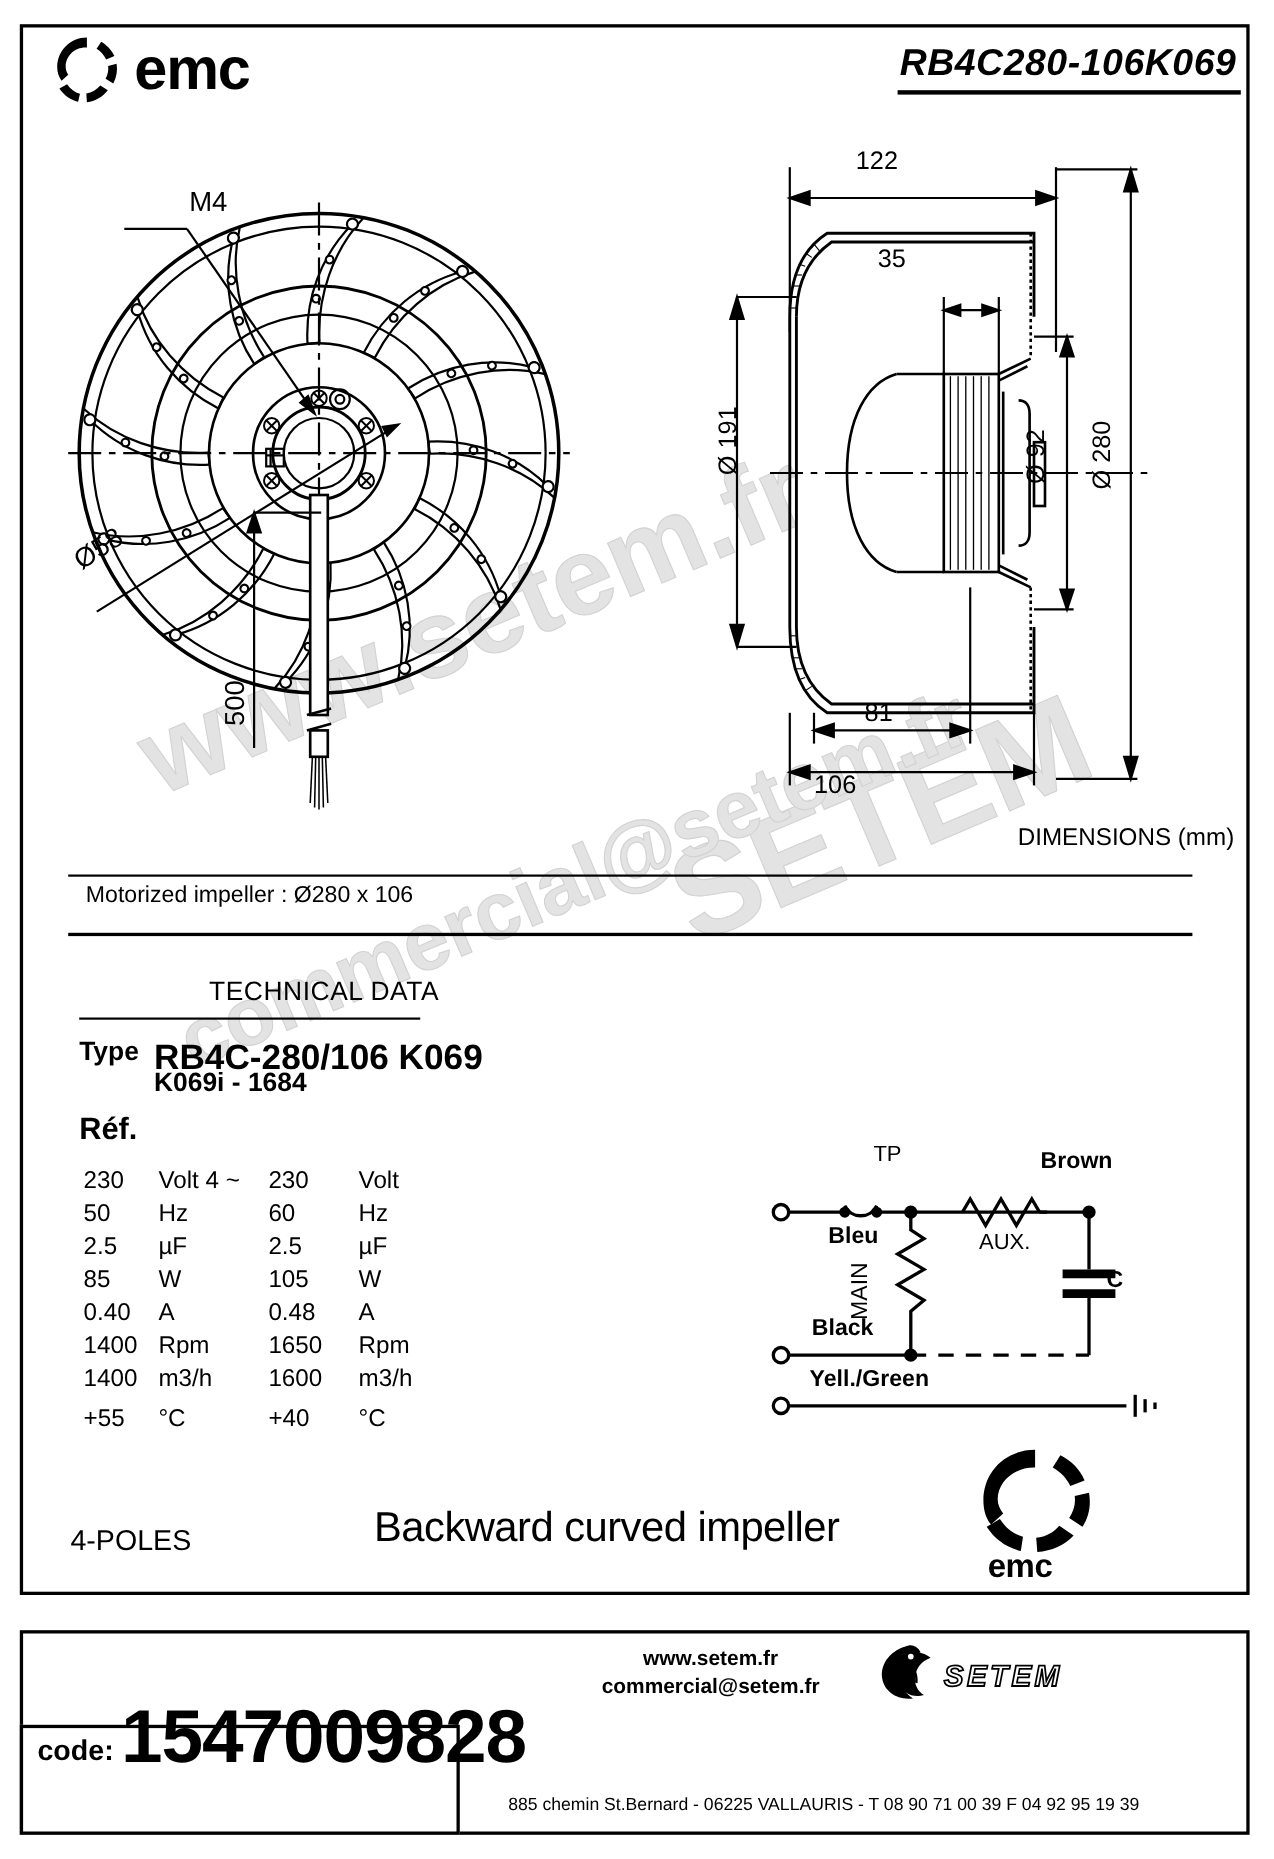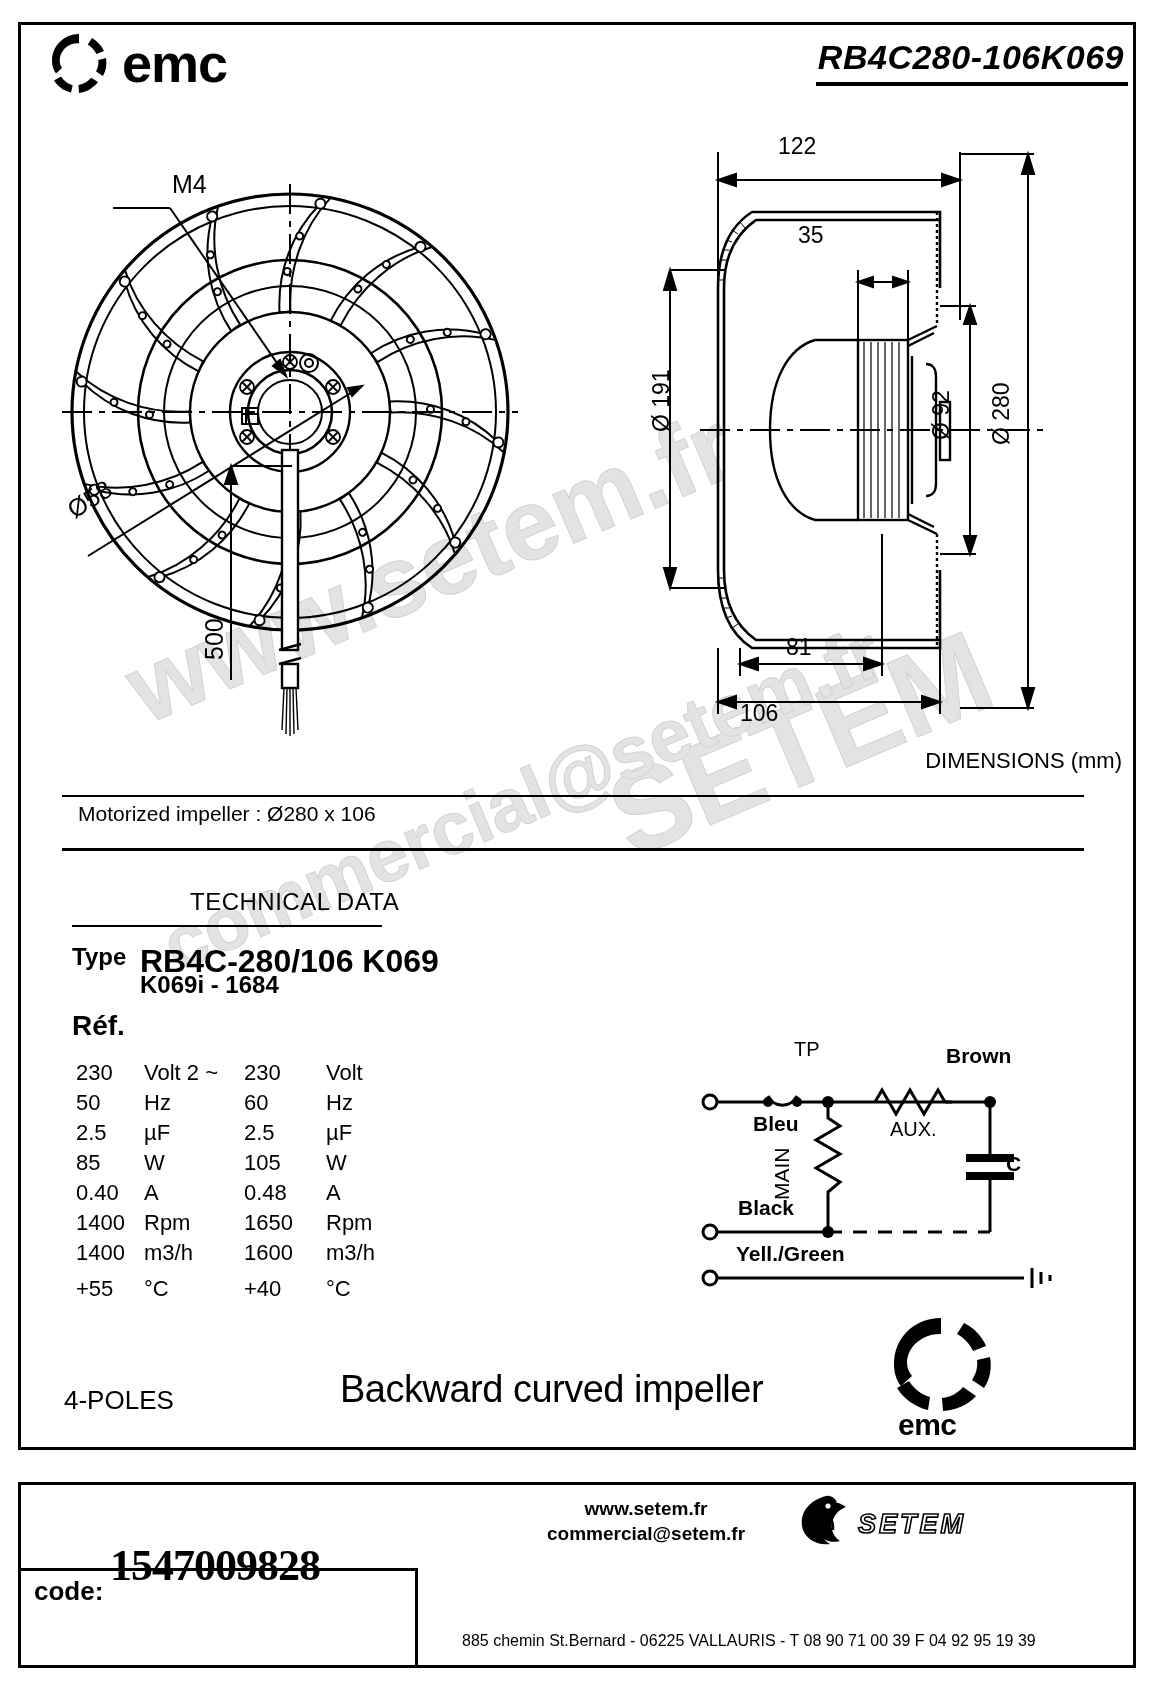--- a/index.html
+++ b/index.html
@@ -60,21 +60,21 @@
   .poles{position:absolute;left:64px;top:1385px;font-size:26px;}
   .bci{position:absolute;left:340px;top:1368px;font-size:38px;letter-spacing:-.5px;}
   .emc-foot{position:absolute;left:866px;top:1312px;width:150px;height:130px;}
   .emc-foot .word{position:absolute;left:32px;top:96px;font-size:30px;font-weight:bold;letter-spacing:-.5px;}
 
   .setem-web{position:absolute;left:516px;top:1496px;font-size:19px;font-weight:bold;text-align:center;width:260px;line-height:25px;}
   .setem-addr{position:absolute;left:462px;top:1632px;font-size:16px;white-space:nowrap;}
   .setem-logo{position:absolute;left:788px;top:1492px;width:250px;height:60px;}
 
   .code-lbl{position:absolute;left:34px;top:1576px;font-size:26px;font-weight:bold;}
-  .code-val{position:absolute;left:110px;top:1540px;font-size:44px;font-weight:bold;letter-spacing:-1px;font-family:Liberation Serif, serif;}
+  .code-val{position:absolute;left:110px;top:1540px;font-size:68px;font-weight:bold;letter-spacing:-1px;}
 
   
   .wm{position:absolute;color:#e3e3e3;font-weight:bold;white-space:nowrap;pointer-events:none;z-index:1;
       -webkit-text-stroke:1px #d2d2d2;}
   .wm1{left:110px;top:640px;font-size:100px;transform:rotate(-23deg);transform-origin:left top;}
   .wm2{left:590px;top:760px;font-size:116px;transform:rotate(-23deg);transform-origin:left top;}
   .wm3{left:150px;top:910px;font-size:74px;transform:rotate(-23deg);transform-origin:left top;}
   .above{z-index:3;}
 </style>
 </head>
@@ -374,21 +374,21 @@
   <div class="td-title above">TECHNICAL DATA</div>
   <div class="td-underline above"></div>
   <div class="td-type-k above">Type</div>
   <div class="td-type-v above">RB4C-280/106 K069</div>
   <div class="td-ref-k above">Réf.</div>
   <div class="td-ref-v above">K069i - 1684</div>
 
   <div class="spec above" id="spec-table">
       <div class="spec-row">
         <div class="c1">230</div>
-        <div class="c2">Volt  2 ~</div>
+        <div class="c2">Volt  4 ~</div>
         <div class="c3">230</div>
         <div class="c4">Volt</div>
       </div>
       <div class="spec-row">
         <div class="c1">50</div>
         <div class="c2">Hz</div>
         <div class="c3">60</div>
         <div class="c4">Hz</div>
       </div>
       <div class="spec-row">

